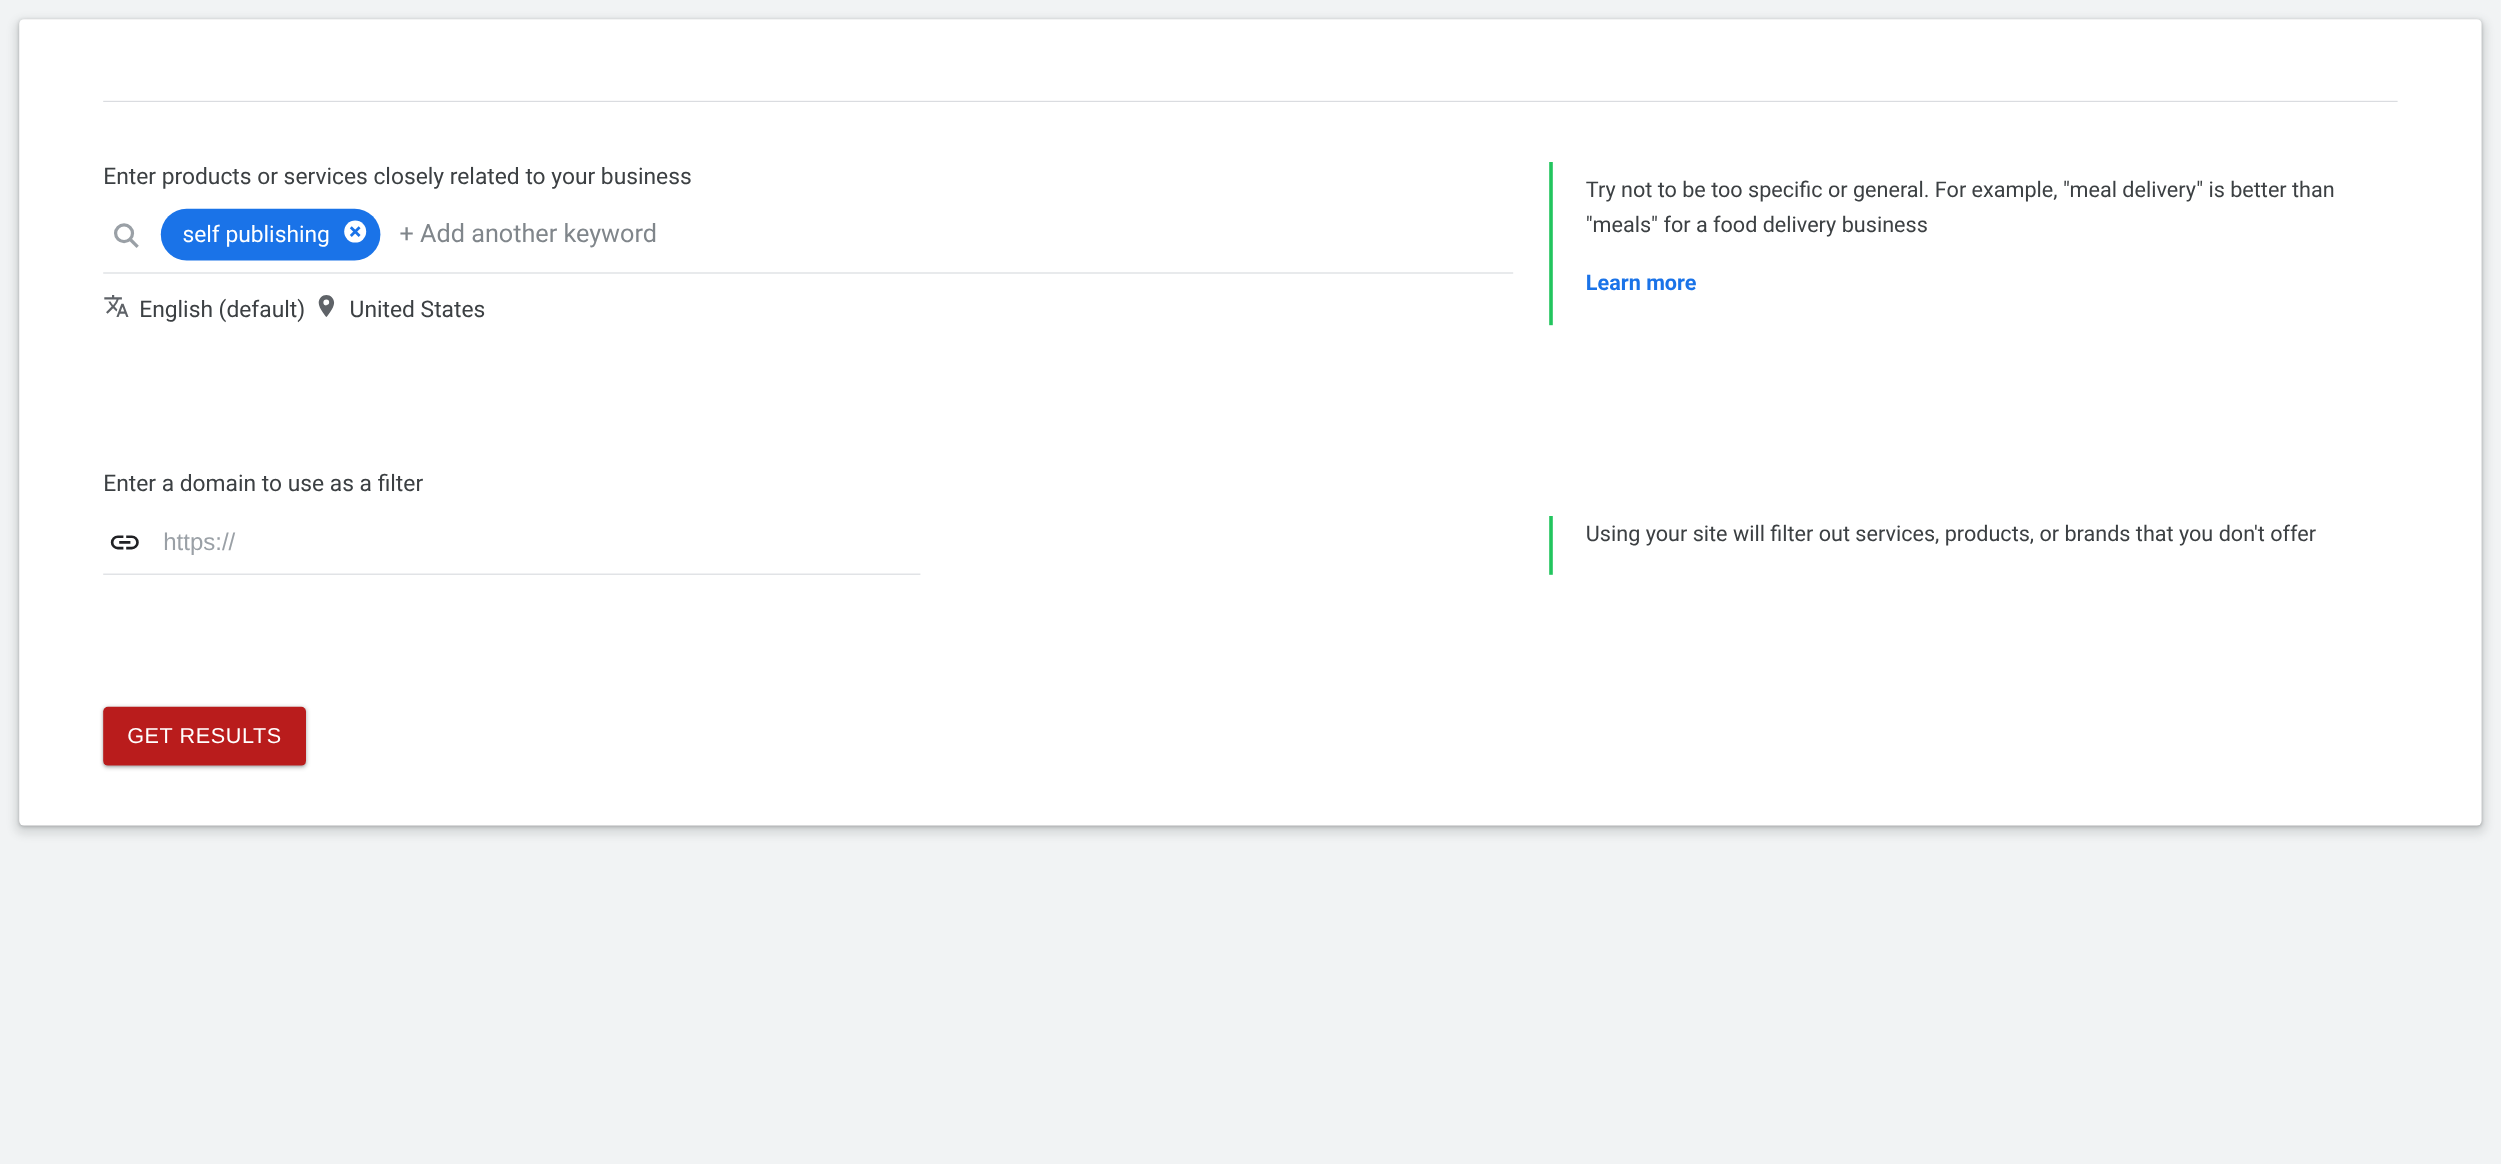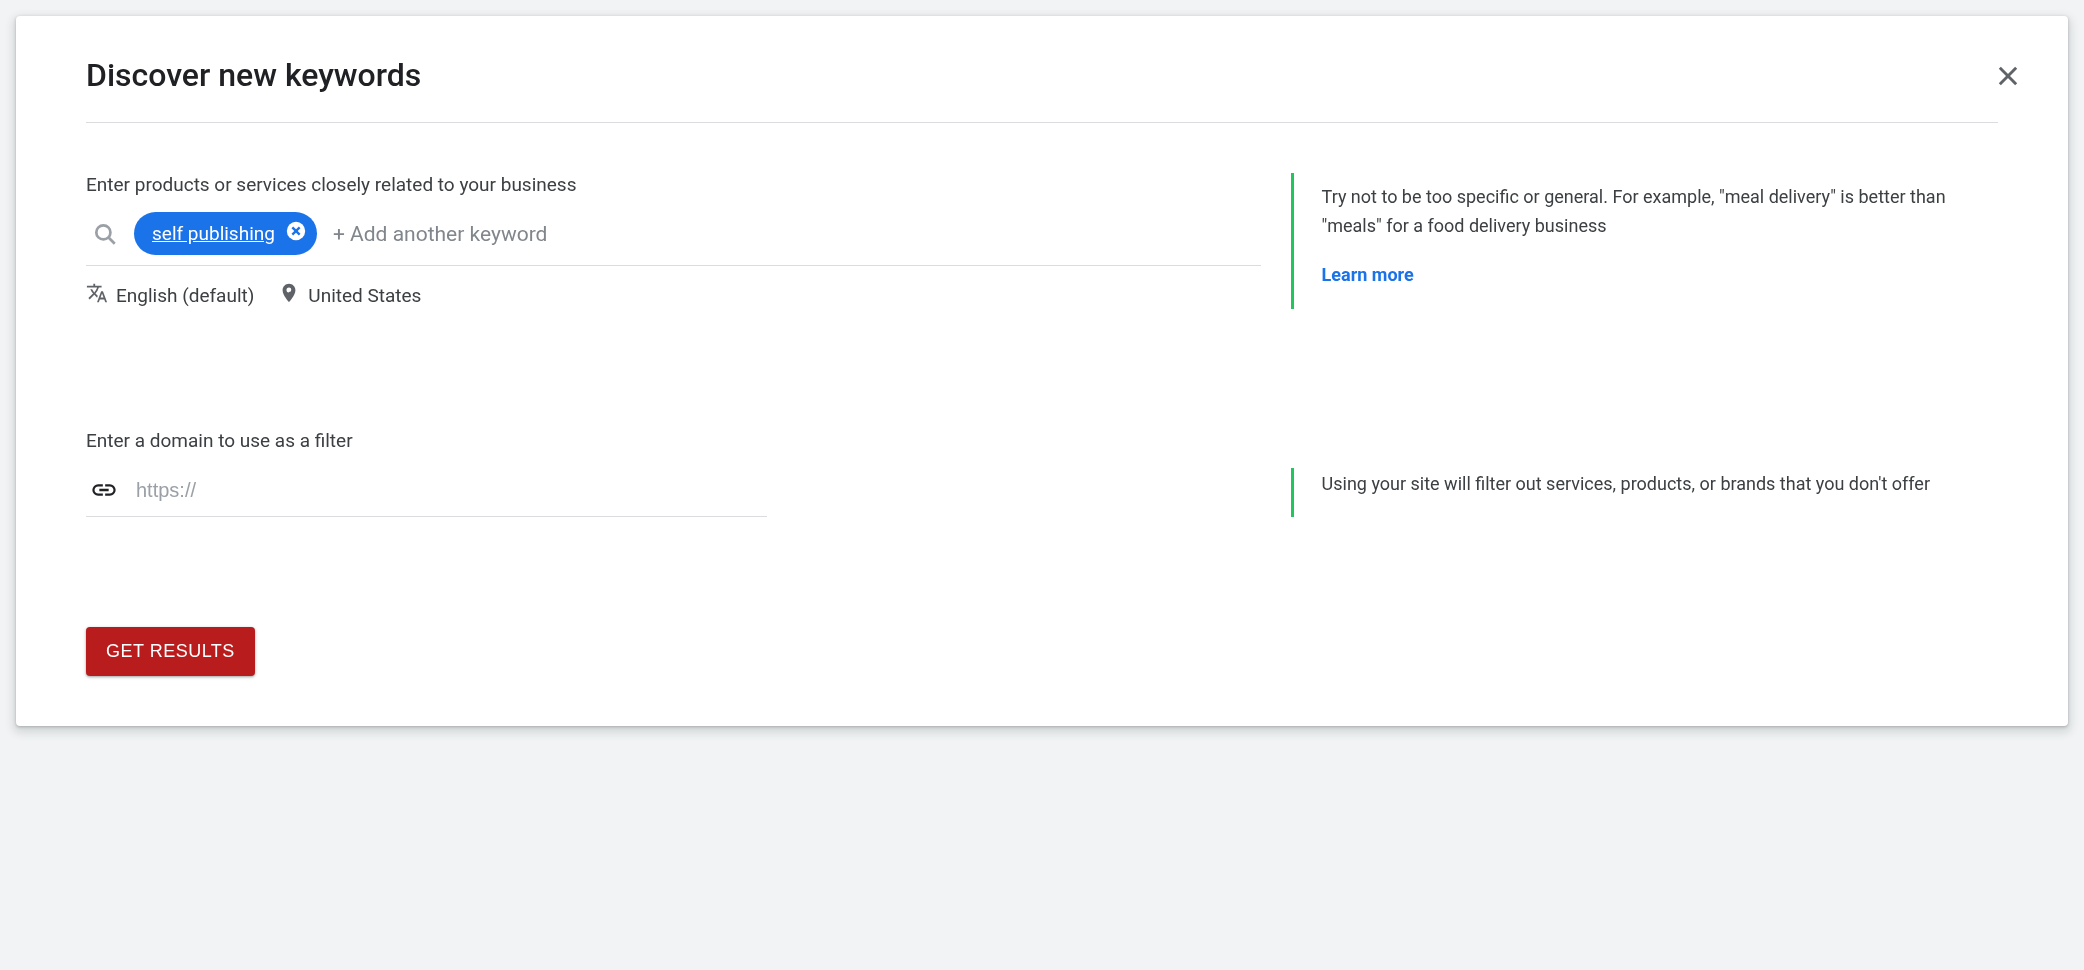--- a/index.html
+++ b/index.html
@@ -115,42 +115,41 @@
     }
     .chip {
       display: inline-flex;
       align-items: center;
       background: #1a73e8;
       color: #fff;
       border-radius: 24px;
       padding: 8px 10px 8px 18px;
       font-size: 19px;
       gap: 10px;
-      text-decoration: underline;
     }
     .chip-remove {
       display: inline-flex;
       align-items: center;
       justify-content: center;
       cursor: pointer;
     }
     .chip-remove svg {
       width: 22px;
       height: 22px;
       fill: #fff;
     }
     .add-keyword {
       font-size: 21px;
       color: #80868b;
       padding-left: 6px;
     }
     .locale-row {
       display: flex;
       align-items: flex-end;
-      gap: 24px;
+      gap: 7px;
       margin-top: 16px;
       font-size: 19px;
       color: #3c4043;
     }
     .locale-item {
       display: inline-flex;
       align-items: center;
       gap: 8px;
       cursor: pointer;
     }
@@ -219,31 +218,20 @@
       letter-spacing: 0.5px;
       cursor: pointer;
       text-transform: uppercase;
       box-shadow: 0 1px 2px rgba(60,64,67,0.3), 0 1px 3px 1px rgba(60,64,67,0.15);
     }
   </style>
 </head>
 <body>
 
 <div class="dialog">
-  <div class="dialog-header">
-    <h1 class="dialog-title">Discover new keywords</h1>
-    <button class="close-btn">
-      <span>
-        <svg viewBox="0 0 24 24" fill="none" stroke="currentColor" stroke-width="2.5">
-            <line x1="5" y1="5" x2="19" y2="19"></line>
-            <line x1="19" y1="5" x2="5" y2="19"></line>
-          </svg>
-      </span>
-    </button>
-  </div>
 
   <div class="tabs">
   </div>
 
   <div class="content-row">
     <div class="content-left">
       <div class="field-label">Enter products or services closely related to your business</div>
       <div class="keyword-input-row">
         <span class="search-icon">
           <svg viewBox="0 0 24 24" fill="none" stroke="currentColor" stroke-width="2.5">

